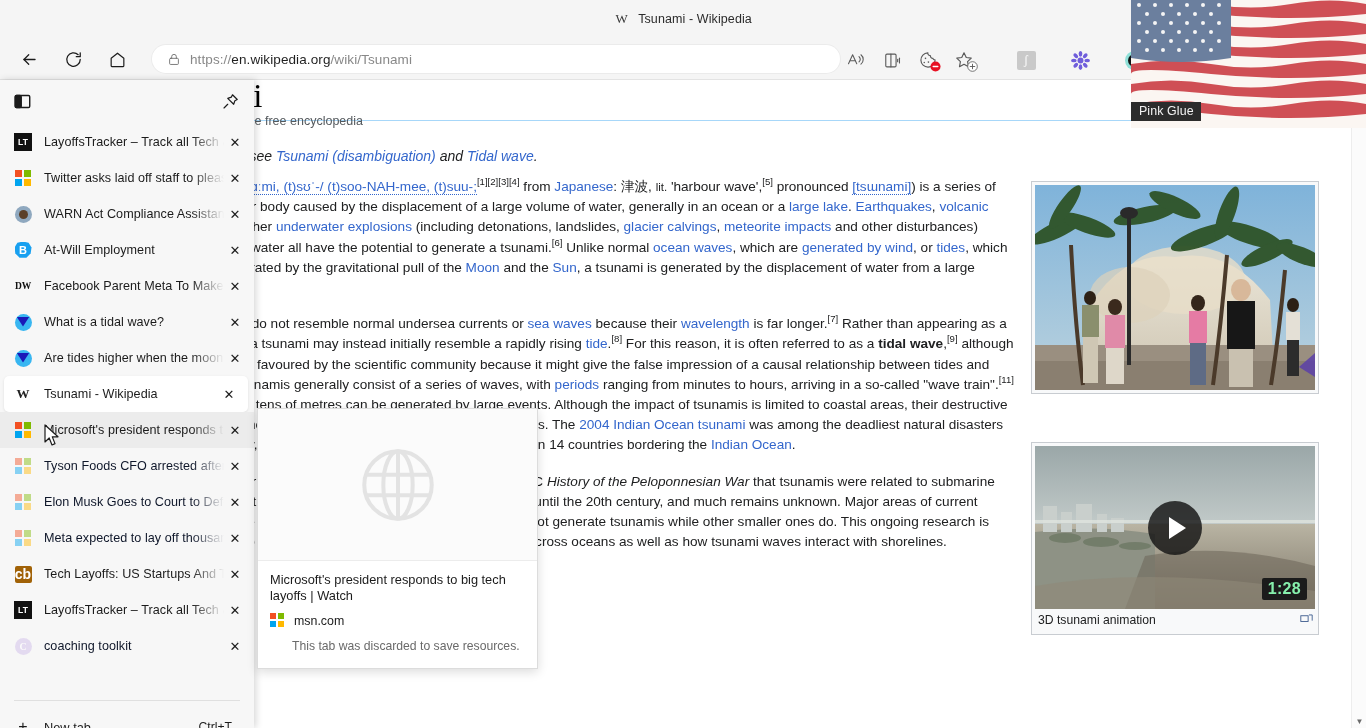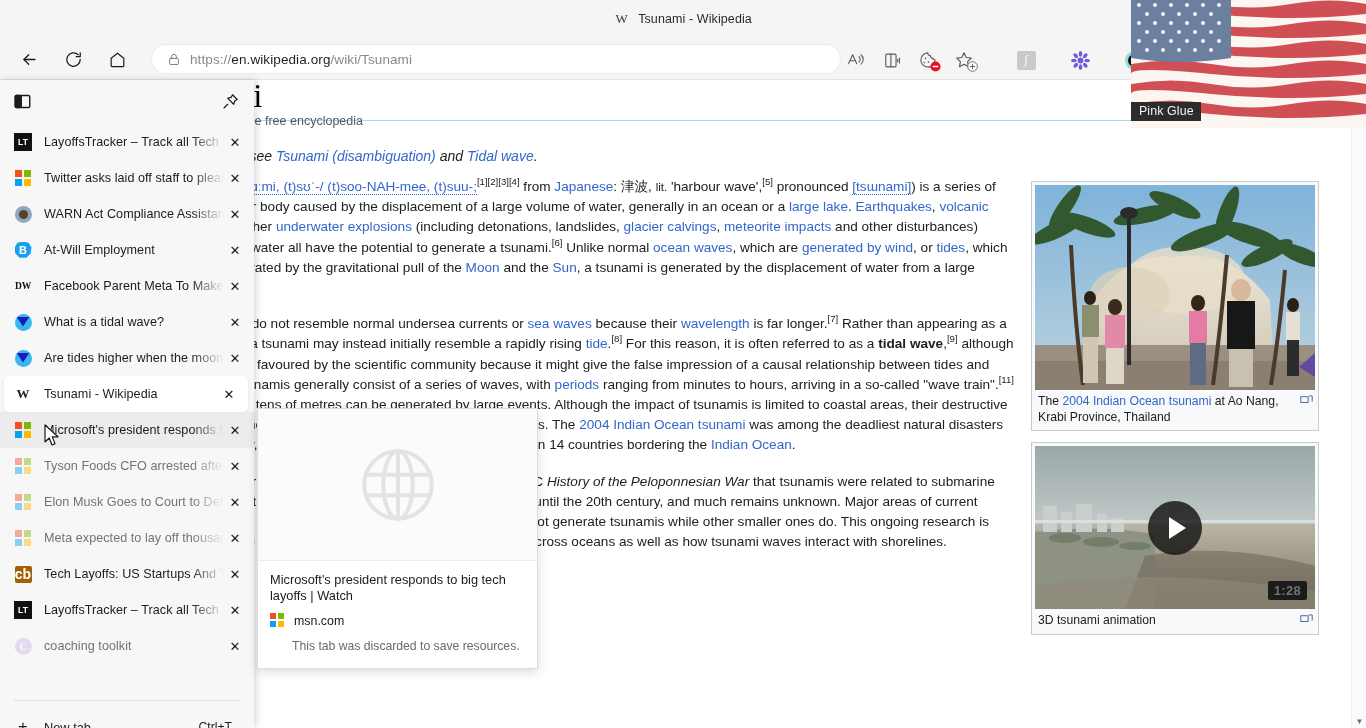--- a/index.html
+++ b/index.html
@@ -124,21 +124,21 @@
     background:rgba(20,20,20,0.82);
     display:flex; align-items:center; justify-content:center;
   }
   .vid-play .tri {
     width:0;height:0;border-left:17px solid #fff;
     border-top:11px solid transparent;border-bottom:11px solid transparent;
     margin-left:5px;
   }
   .vid-dur {
     position:absolute; right:8px; bottom:9px;
-    background:#1b1b1b; color:#737373; font-size:13px; font-weight:bold;
+    background:#1b1b1b; color:#86efac; font-size:16px; font-weight:bold;
     padding:2px 6px; border-radius:2px; letter-spacing:.3px;
   }
 
   
   .toc-frag {
     position:absolute; left:160px; width:300px;
     font-size:13px; color:#3366cc; line-height:19.5px;
   }
   .toc-frag div { white-space:nowrap; }
 
@@ -169,21 +169,21 @@
     width:18px; height:30px; min-width:18px; margin-right:12px;
     display:flex; align-items:center; justify-content:center;
     font-size:9px; font-weight:bold; border-radius:2px; overflow:hidden;
   }
   .tp-label {
     font-size:12.6px; color:#1b1b1b; white-space:nowrap; overflow:hidden;
     flex:1; letter-spacing:.05px;
     -webkit-mask-image: linear-gradient(to right,#000 82%, transparent 100%);
     mask-image: linear-gradient(to right,#000 82%, transparent 100%);
   }
-  .tp-label.dim { color:#737373; }
+  .tp-label.dim { color:#0f172a; }
   .tp-close { width:22px; text-align:center; color:#1b1b1b; font-size:13px; }
 
   .tp-divider { position:absolute; left:14px; top:620px; width:226px; height:1px; background:#e0e0e0; }
   .tp-newtab {
     position:absolute; left:0; top:627px; width:254px; height:40px;
     display:flex; align-items:center; padding-left:14px;
   }
   .tp-newtab .plus { width:18px; margin-right:12px; display:flex; justify-content:center; color:#1b1b1b; }
   .tp-newtab .nt-label { font-size:12.8px; color:#1b1b1b; flex:1; }
   .tp-newtab .nt-kbd { font-size:12.2px; color:#1b1b1b; margin-right:22px; }
@@ -463,29 +463,20 @@
               <path d="M192 116 h28 v48 h-28 z" fill="#171717"></path>
               <path d="M194 164 h24 v38 h-24 z" fill="#c9c1b0"></path>
 
               <ellipse cx="258" cy="120" rx="6" ry="7" fill="#2c2015"></ellipse>
               <path d="M251 127 h14 v28 h-14 z" fill="#e4e0d6"></path>
               <path d="M252 155 h12 v36 h-12 z" fill="#2c2c2c"></path>
             </g>
 
             <path d="M264 182 l16 -14 v24 z" fill="#5a3fa8" opacity="0.85"></path>
           </svg>
-        </div>
-        <div class="cap">
-          <span>The </span><a href="#">2004 Indian Ocean tsunami</a><span> at Ao Nang, Krabi Province, Thailand</span>
-          <span class="expand-ico">
-            <svg width="13" height="12" viewBox="0 0 16 14" fill="none" stroke="#3b5a8c" stroke-width="1.1">
-              <rect x="1" y="3" width="9" height="7"></rect>
-                <path d="M11 2 h4 v7"></path>
-            </svg>
-          </span>
         </div>
       </div>
 
       <div class="infobox-img" id="photo2">
         <div class="thumb">
           <svg width="280" height="163" viewBox="0 0 280 163" preserveAspectRatio="none">
             <defs>
               <linearGradient id="sky2" x1="0" y1="0" x2="0" y2="1">
                 <stop offset="0%" stop-color="#9aa7a8"></stop>
                   <stop offset="65%" stop-color="#cfd6d4"></stop>

